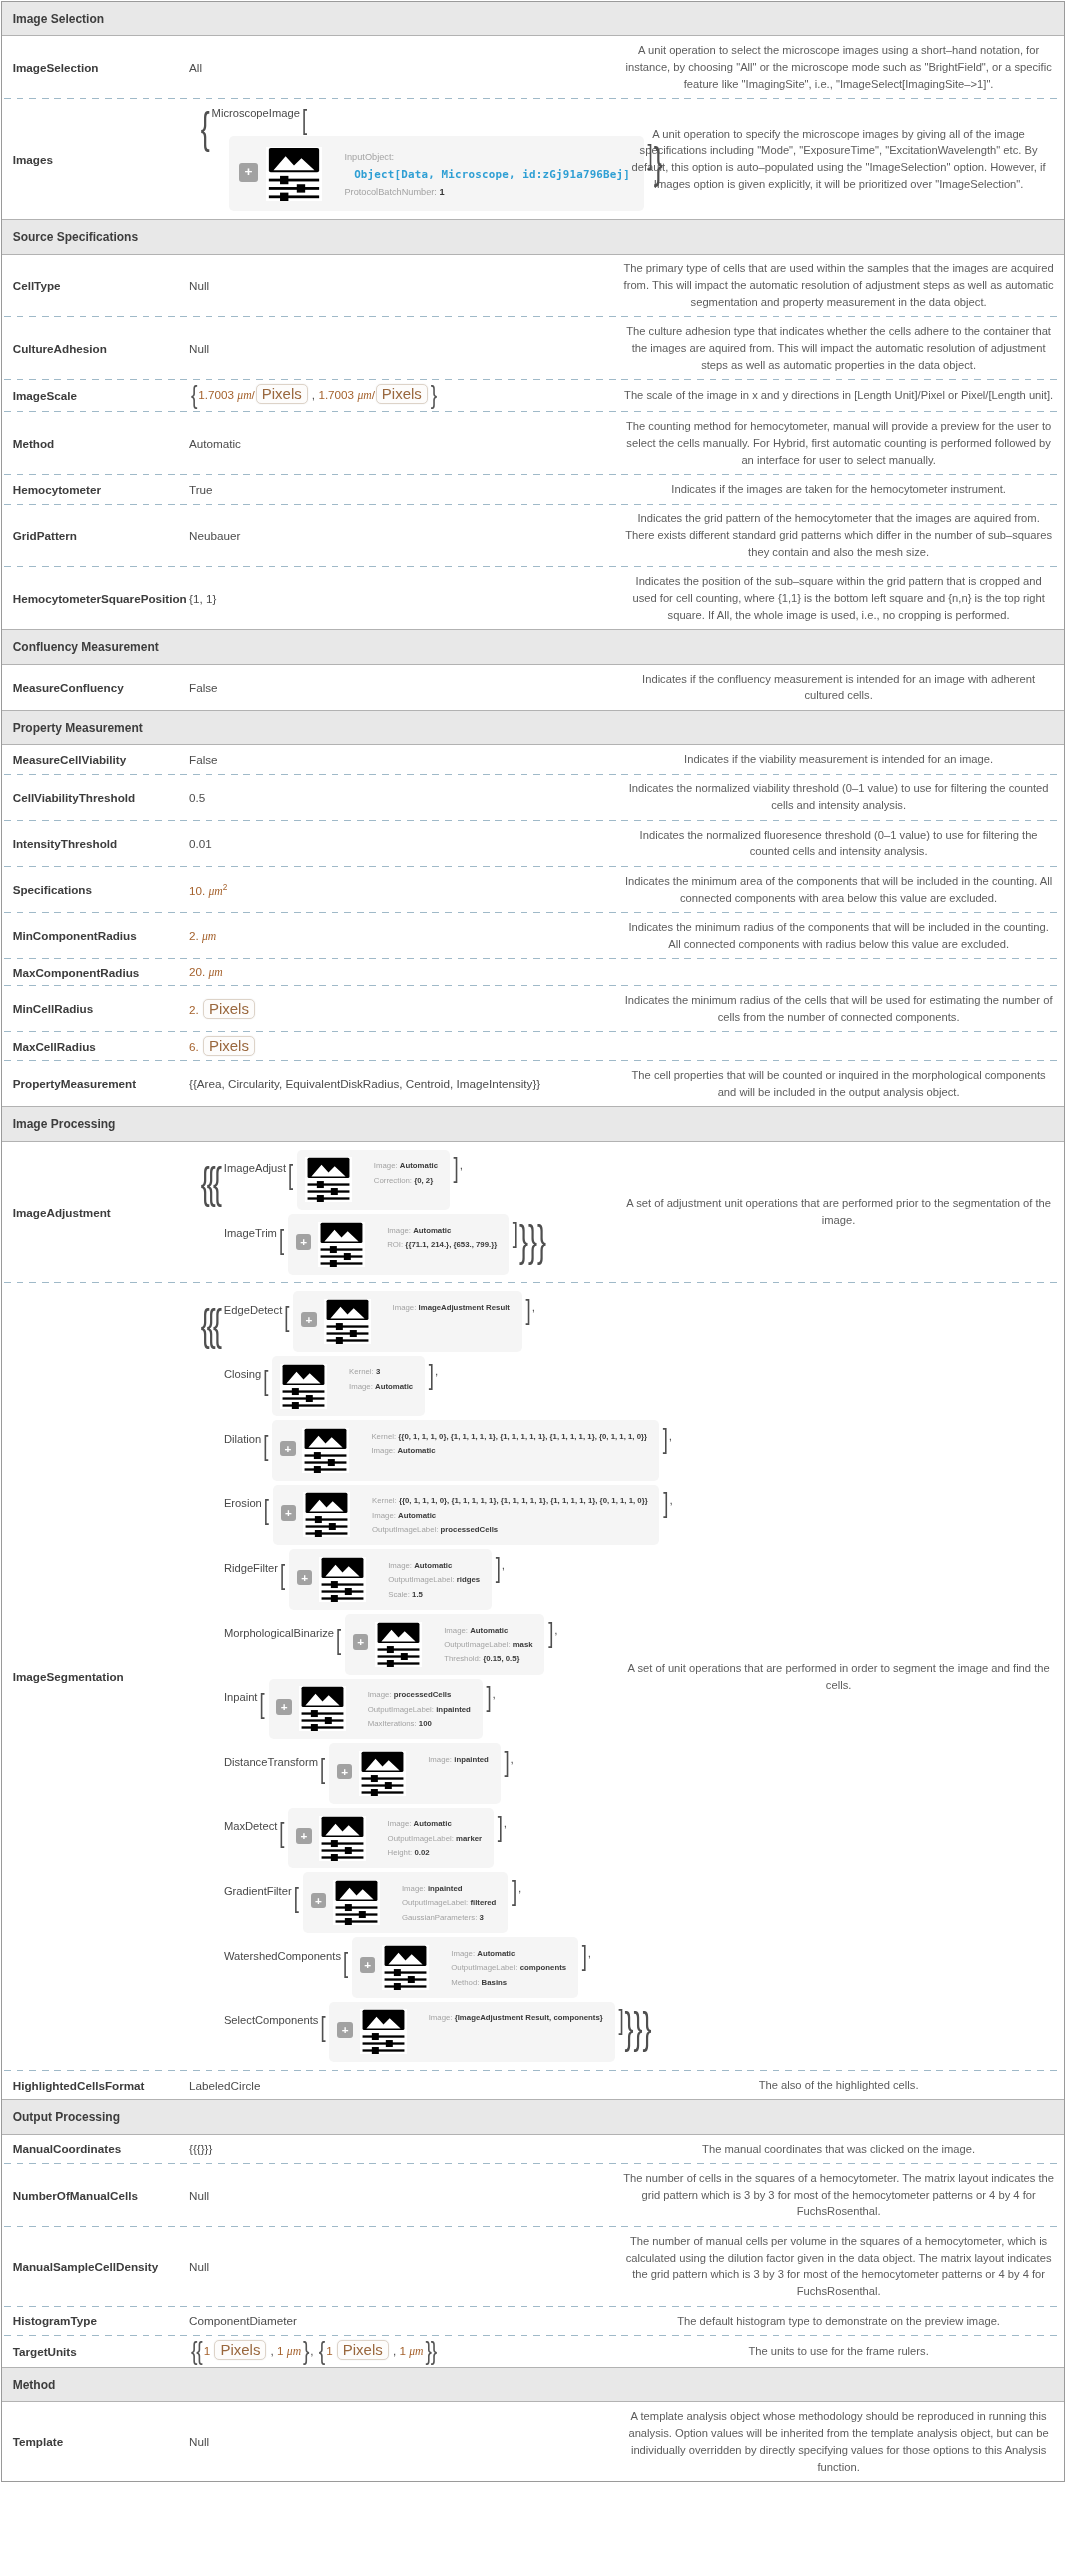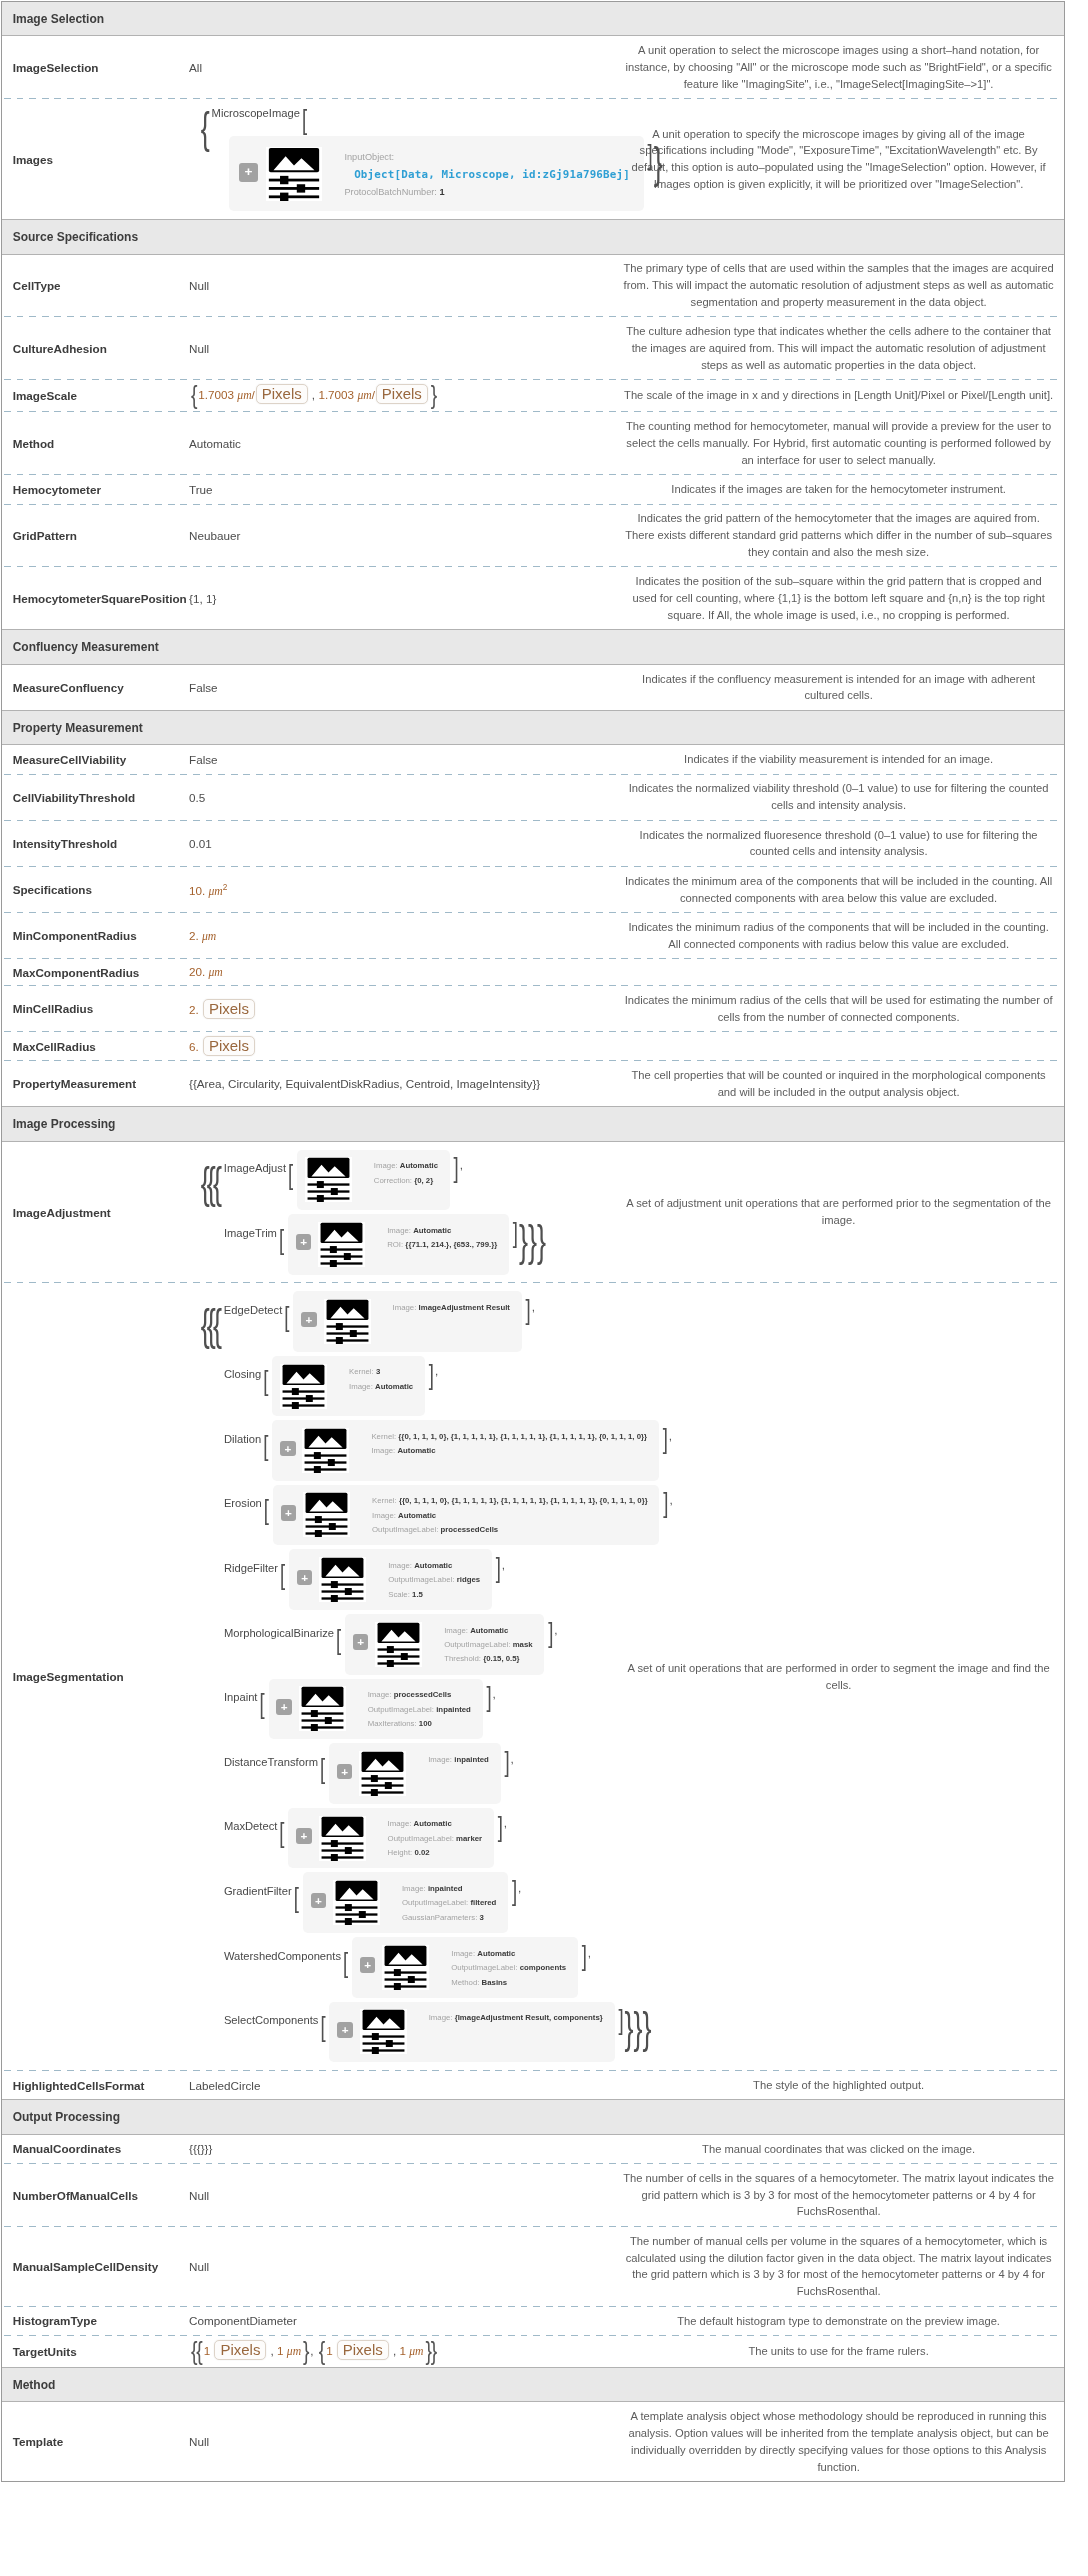--- a/index.html
+++ b/index.html
@@ -729,21 +729,21 @@
               <span class="wb-brace">}</span>
             </span>
           </div>
         </div>
         <div class="cell-desc">A set of unit operations that are performed in order to segment the image and find the cells.</div>
       </div>
       <div class="dashed-sep"></div>
       <div class="row">
         <div class="cell-name">HighlightedCellsFormat</div>
         <div class="cell-value"><span class="vplain">LabeledCircle</span></div>
-        <div class="cell-desc">The style of the highlighted output.</div>
+        <div class="cell-desc">The also of the highlighted cells.</div>
       </div>
     </div>
     <div class="section-header">Output Processing</div>
     <div class="section-body">
       <div class="row">
         <div class="cell-name">ManualCoordinates</div>
         <div class="cell-value"><span class="vplain">{{{}}}</span></div>
         <div class="cell-desc">The manual coordinates that was clicked on the image.</div>
       </div>
       <div class="dashed-sep"></div>

